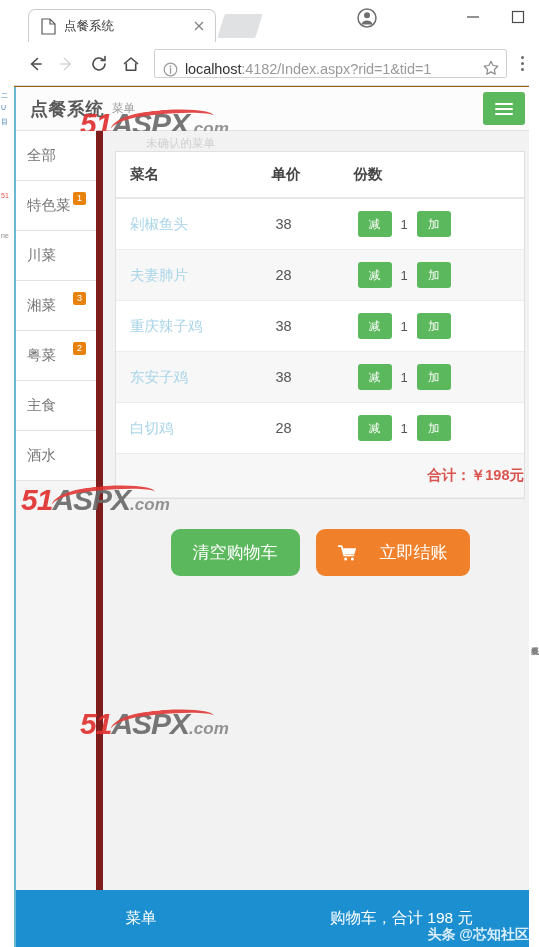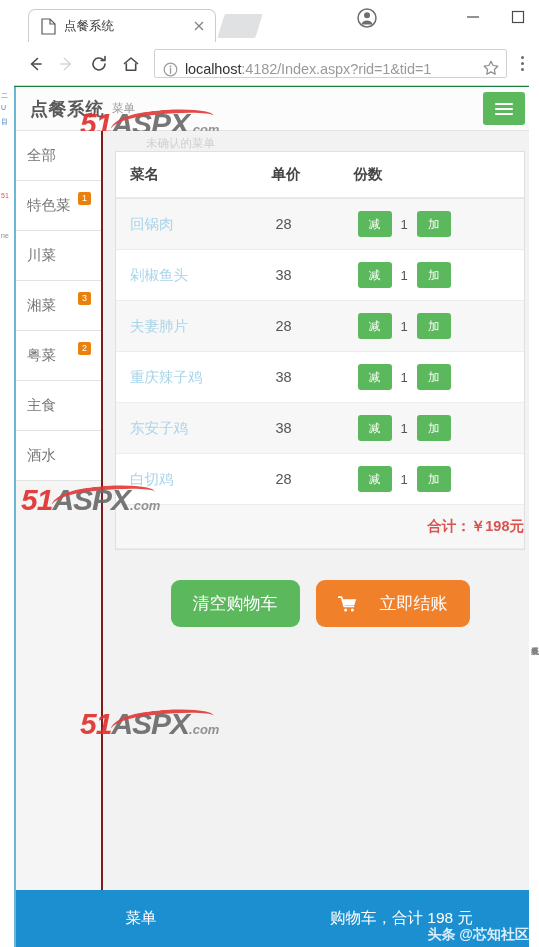--- a/index.html
+++ b/index.html
@@ -19,21 +19,21 @@
   }
   .outer-strip .frag {
     position: absolute; left: 1px; font-size: 7px; color: #2c6fb5;
     font-family: "Liberation Sans", sans-serif; line-height: 8px;
     white-space: nowrap; opacity: .85;
   }
 
   
   .browser {
     position: absolute; left: 14px; top: 0; width: 525px; height: 947px;
-    background: #15803d; z-index: 2;
+    background: #a16207; z-index: 2;
   }
 
   
   .titlebar {
     position: relative; height: 42px; background: #ffffff;
     border-bottom: 0px solid transparent;
   }
   .tab {
     position: absolute; left: 14px; top: 9px; width: 188px; height: 33px;
     background: #ffffff; border: 1px solid #c9cdd1; border-bottom: none;
@@ -122,21 +122,21 @@
     justify-content: center; gap: 3px;
   }
   .hamburger i { display: block; width: 18px; height: 2px; background: #fff; border-radius: 1px; }
 
   
   .body-wrap { position: relative; height: 816px; background: #f2f2f2; display: flex; }
 
   
   .sidebar {
     width: 87px; flex: none; background: #f5f5f5;
-    border-right: 2px solid #7f1d1d; padding-top: 0px;
+    border-right: 7px solid #7f1d1d; padding-top: 0px;
   }
   .side-item {
     position: relative; height: 50px; border-bottom: 1px solid #e2e2e2;
     background: #fff; display: flex; align-items: center; padding-left: 11px;
   }
   .side-label { font-size: 14.5px; color: #777; }
   .side-badge {
     position: absolute; right: 10px; top: 11px; min-width: 13px; height: 13px;
     background: #e8820c; color: #fff; font-size: 9px; line-height: 13px;
     text-align: center; border-radius: 2px; padding: 0 2px;
@@ -196,21 +196,21 @@
   .cart-icon { width: 19px; height: 16px; display: block; }
 
   
   .wm {
     position: absolute; pointer-events: none; user-select: none;
     font-family: "Liberation Sans", sans-serif; font-weight: bold;
     font-style: italic; white-space: nowrap; opacity: .92;
   }
   .wm .w51 { color: #e0312f; font-size: 30px; letter-spacing: -1px; }
   .wm .waspx { color: #6b6b6b; font-size: 30px; letter-spacing: -1px; }
-  .wm .wcom { color: #8a8a8a; font-size: 13px; font-style: italic; }
+  .wm .wcom { color: #8a8a8a; font-size: 17px; font-style: italic; }
   .wm .swoosh {
     position: absolute; left: 30px; top: 3px; width: 104px; height: 22px;
     border-top: 4px solid #e0312f; border-radius: 60% 90% 0 0 / 100% 80% 0 0;
     transform: rotate(-6deg); opacity: .95;
   }
   .wm-a { left: 64px; top: 20px; }
   .wm-b { left: 58px; top: 336px; }
   .wm-c { left: 64px; top: 620px; }
 
   
@@ -394,31 +394,20 @@
               <div class="card-caption">未确认的菜单</div>
               <table class="menu">
                 <thead>
                   <tr>
                     <th class="c-name">菜名</th>
                     <th class="c-price">单价</th>
                     <th class="c-qty">份数</th>
                   </tr>
                 </thead>
                 <tbody>
-                  <tr class="row-odd">
-                    <td class="c-name"><a href="#">回锅肉</a></td>
-                    <td class="c-price">28</td>
-                    <td class="c-qty">
-                      <div class="stepper">
-                        <span class="btn-step">减</span>
-                        <span class="qty-val">1</span>
-                        <span class="btn-step">加</span>
-                      </div>
-                    </td>
-                  </tr>
                   <tr>
                     <td class="c-name"><a href="#">剁椒鱼头</a></td>
                     <td class="c-price">38</td>
                     <td class="c-qty">
                       <div class="stepper">
                         <span class="btn-step">减</span>
                         <span class="qty-val">1</span>
                         <span class="btn-step">加</span>
                       </div>
                     </td>

